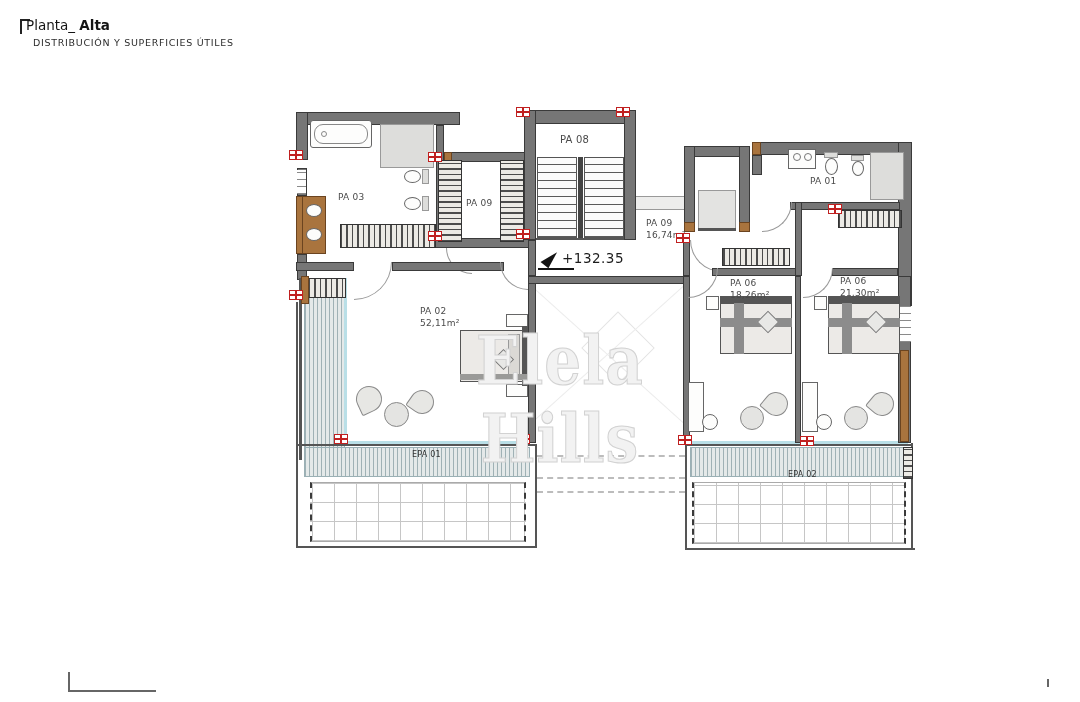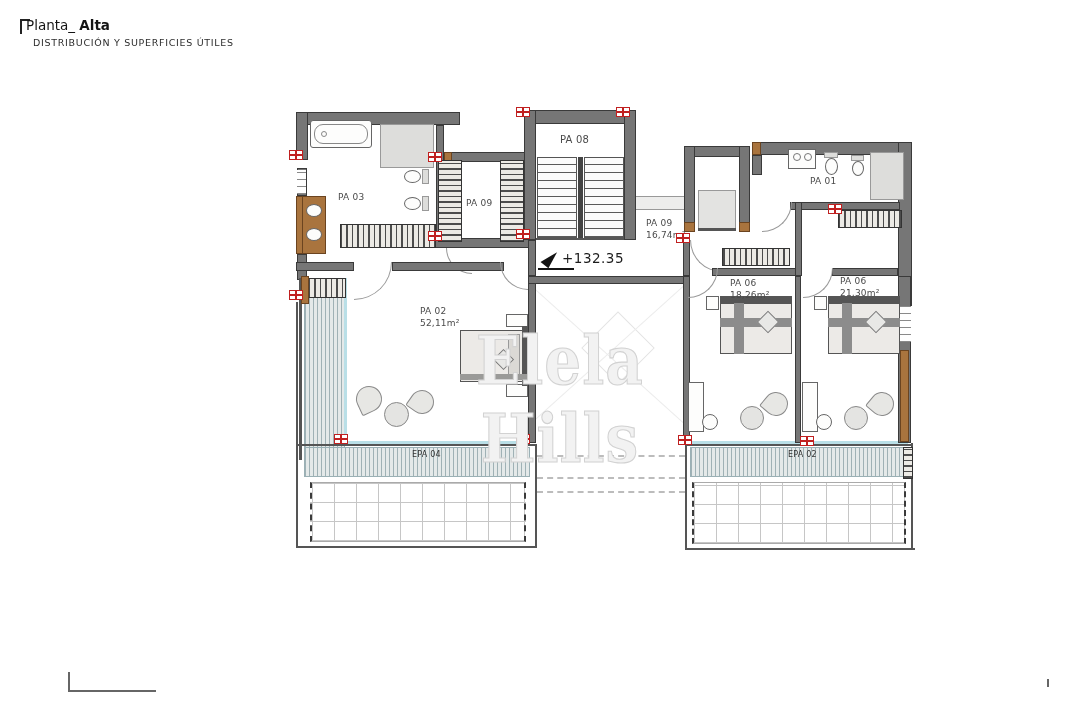--- a/index.html
+++ b/index.html
@@ -215,33 +215,33 @@
 
   <div class="abs glass" style="left:345px;top:441px;width:183px;height:3px"></div>
   <div class="abs thin" style="left:296px;top:444px;width:241px;height:2px"></div>
   <div class="abs glass" style="left:690px;top:441px;width:218px;height:3px"></div>
   <div class="abs thin" style="left:685px;top:444px;width:228px;height:2px"></div>
 
   <div class="abs thin" style="left:296px;top:302px;width:2px;height:246px"></div>
   <div class="abs thin" style="left:296px;top:546px;width:241px;height:2px"></div>
   <div class="abs thin" style="left:535px;top:445px;width:2px;height:103px"></div>
   <div class="abs deck" style="left:304px;top:447px;width:226px;height:30px"></div>
-  <div class="abs lbl lbl-xs" style="left:412px;top:450px">EPA 04</div>
+  <div class="abs lbl lbl-xs" style="left:412px;top:450px">EPA 01</div>
   <div class="abs perg" style="left:310px;top:482px;width:216px;height:60px"></div>
 
   <div class="abs dash" style="left:537px;top:455px;width:148px"></div>
   <div class="abs dash" style="left:537px;top:477px;width:148px"></div>
   <div class="abs dash" style="left:537px;top:491px;width:148px"></div>
 
   <div class="abs thin" style="left:685px;top:445px;width:2px;height:105px"></div>
   <div class="abs thin" style="left:685px;top:548px;width:230px;height:2px"></div>
   <div class="abs thin" style="left:911px;top:443px;width:2px;height:107px"></div>
   <div class="abs deck" style="left:690px;top:447px;width:218px;height:30px"></div>
   <div class="abs hh" style="left:903px;top:447px;width:10px;height:32px"></div>
-  <div class="abs lbl lbl-xs" style="left:788px;top:450px">EPA 02</div>
+  <div class="abs lbl lbl-xs" style="left:788px;top:470px">EPA 02</div>
   <div class="abs perg" style="left:692px;top:482px;width:214px;height:62px"></div>
 
   <div class="abs reg" style="left:289px;top:150px"></div>
   <div class="abs reg" style="left:428px;top:152px"></div>
   <div class="abs reg" style="left:428px;top:231px"></div>
   <div class="abs reg" style="left:516px;top:107px"></div>
   <div class="abs reg" style="left:616px;top:107px"></div>
   <div class="abs reg" style="left:516px;top:229px"></div>
   <div class="abs reg" style="left:676px;top:233px"></div>
   <div class="abs reg" style="left:828px;top:204px"></div>

